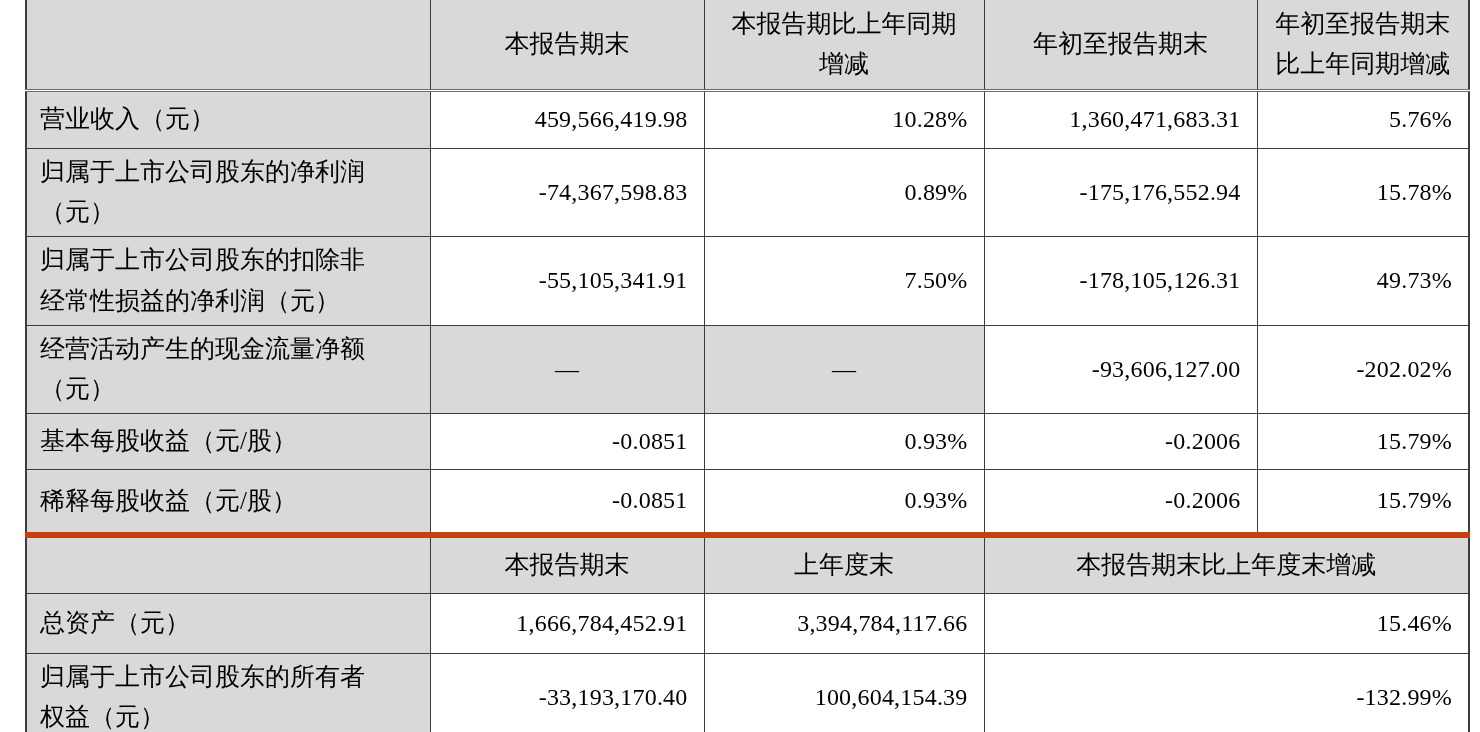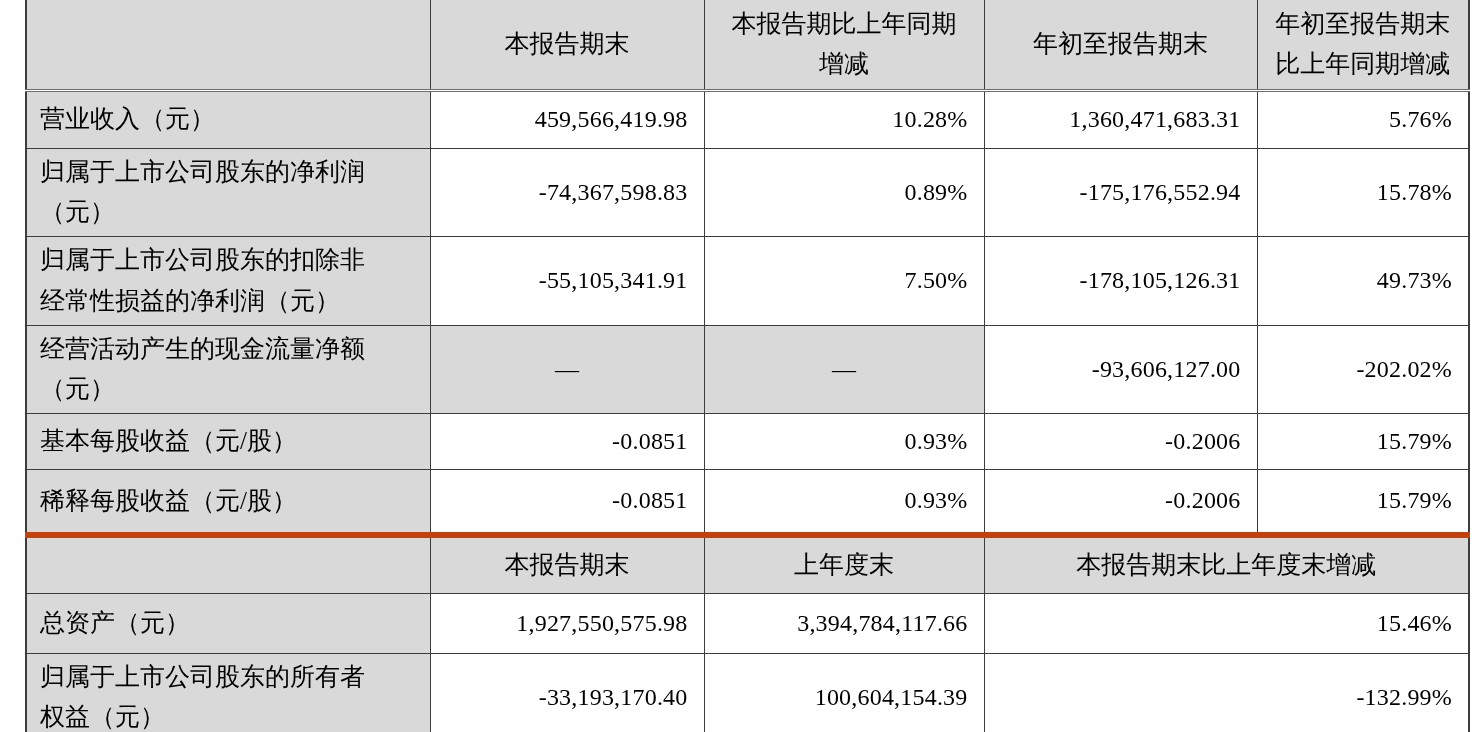--- a/index.html
+++ b/index.html
@@ -112,21 +112,21 @@
 
     <tr class="r-sub h58">
       <td class="g hdr"></td>
       <td class="g hdr">本报告期末</td>
       <td class="g hdr">上年度末</td>
       <td class="g hdr" colspan="2">本报告期末比上年度末增减</td>
     </tr>
 
     <tr class="h60">
       <td class="g lbl pre">总资产（元）</td>
-      <td class="num">1,927,550,575.98</td>
+      <td class="num">1,666,784,452.91</td>
       <td class="num">3,394,784,117.66</td>
       <td class="num" colspan="2">15.46%</td>
     </tr>
 
     <tr class="r-last h87">
       <td class="g lbl pre">归属于上市公司股东的所有者
 权益（元）</td>
       <td class="num">-33,193,170.40</td>
       <td class="num">100,604,154.39</td>
       <td class="num" colspan="2">-132.99%</td>

